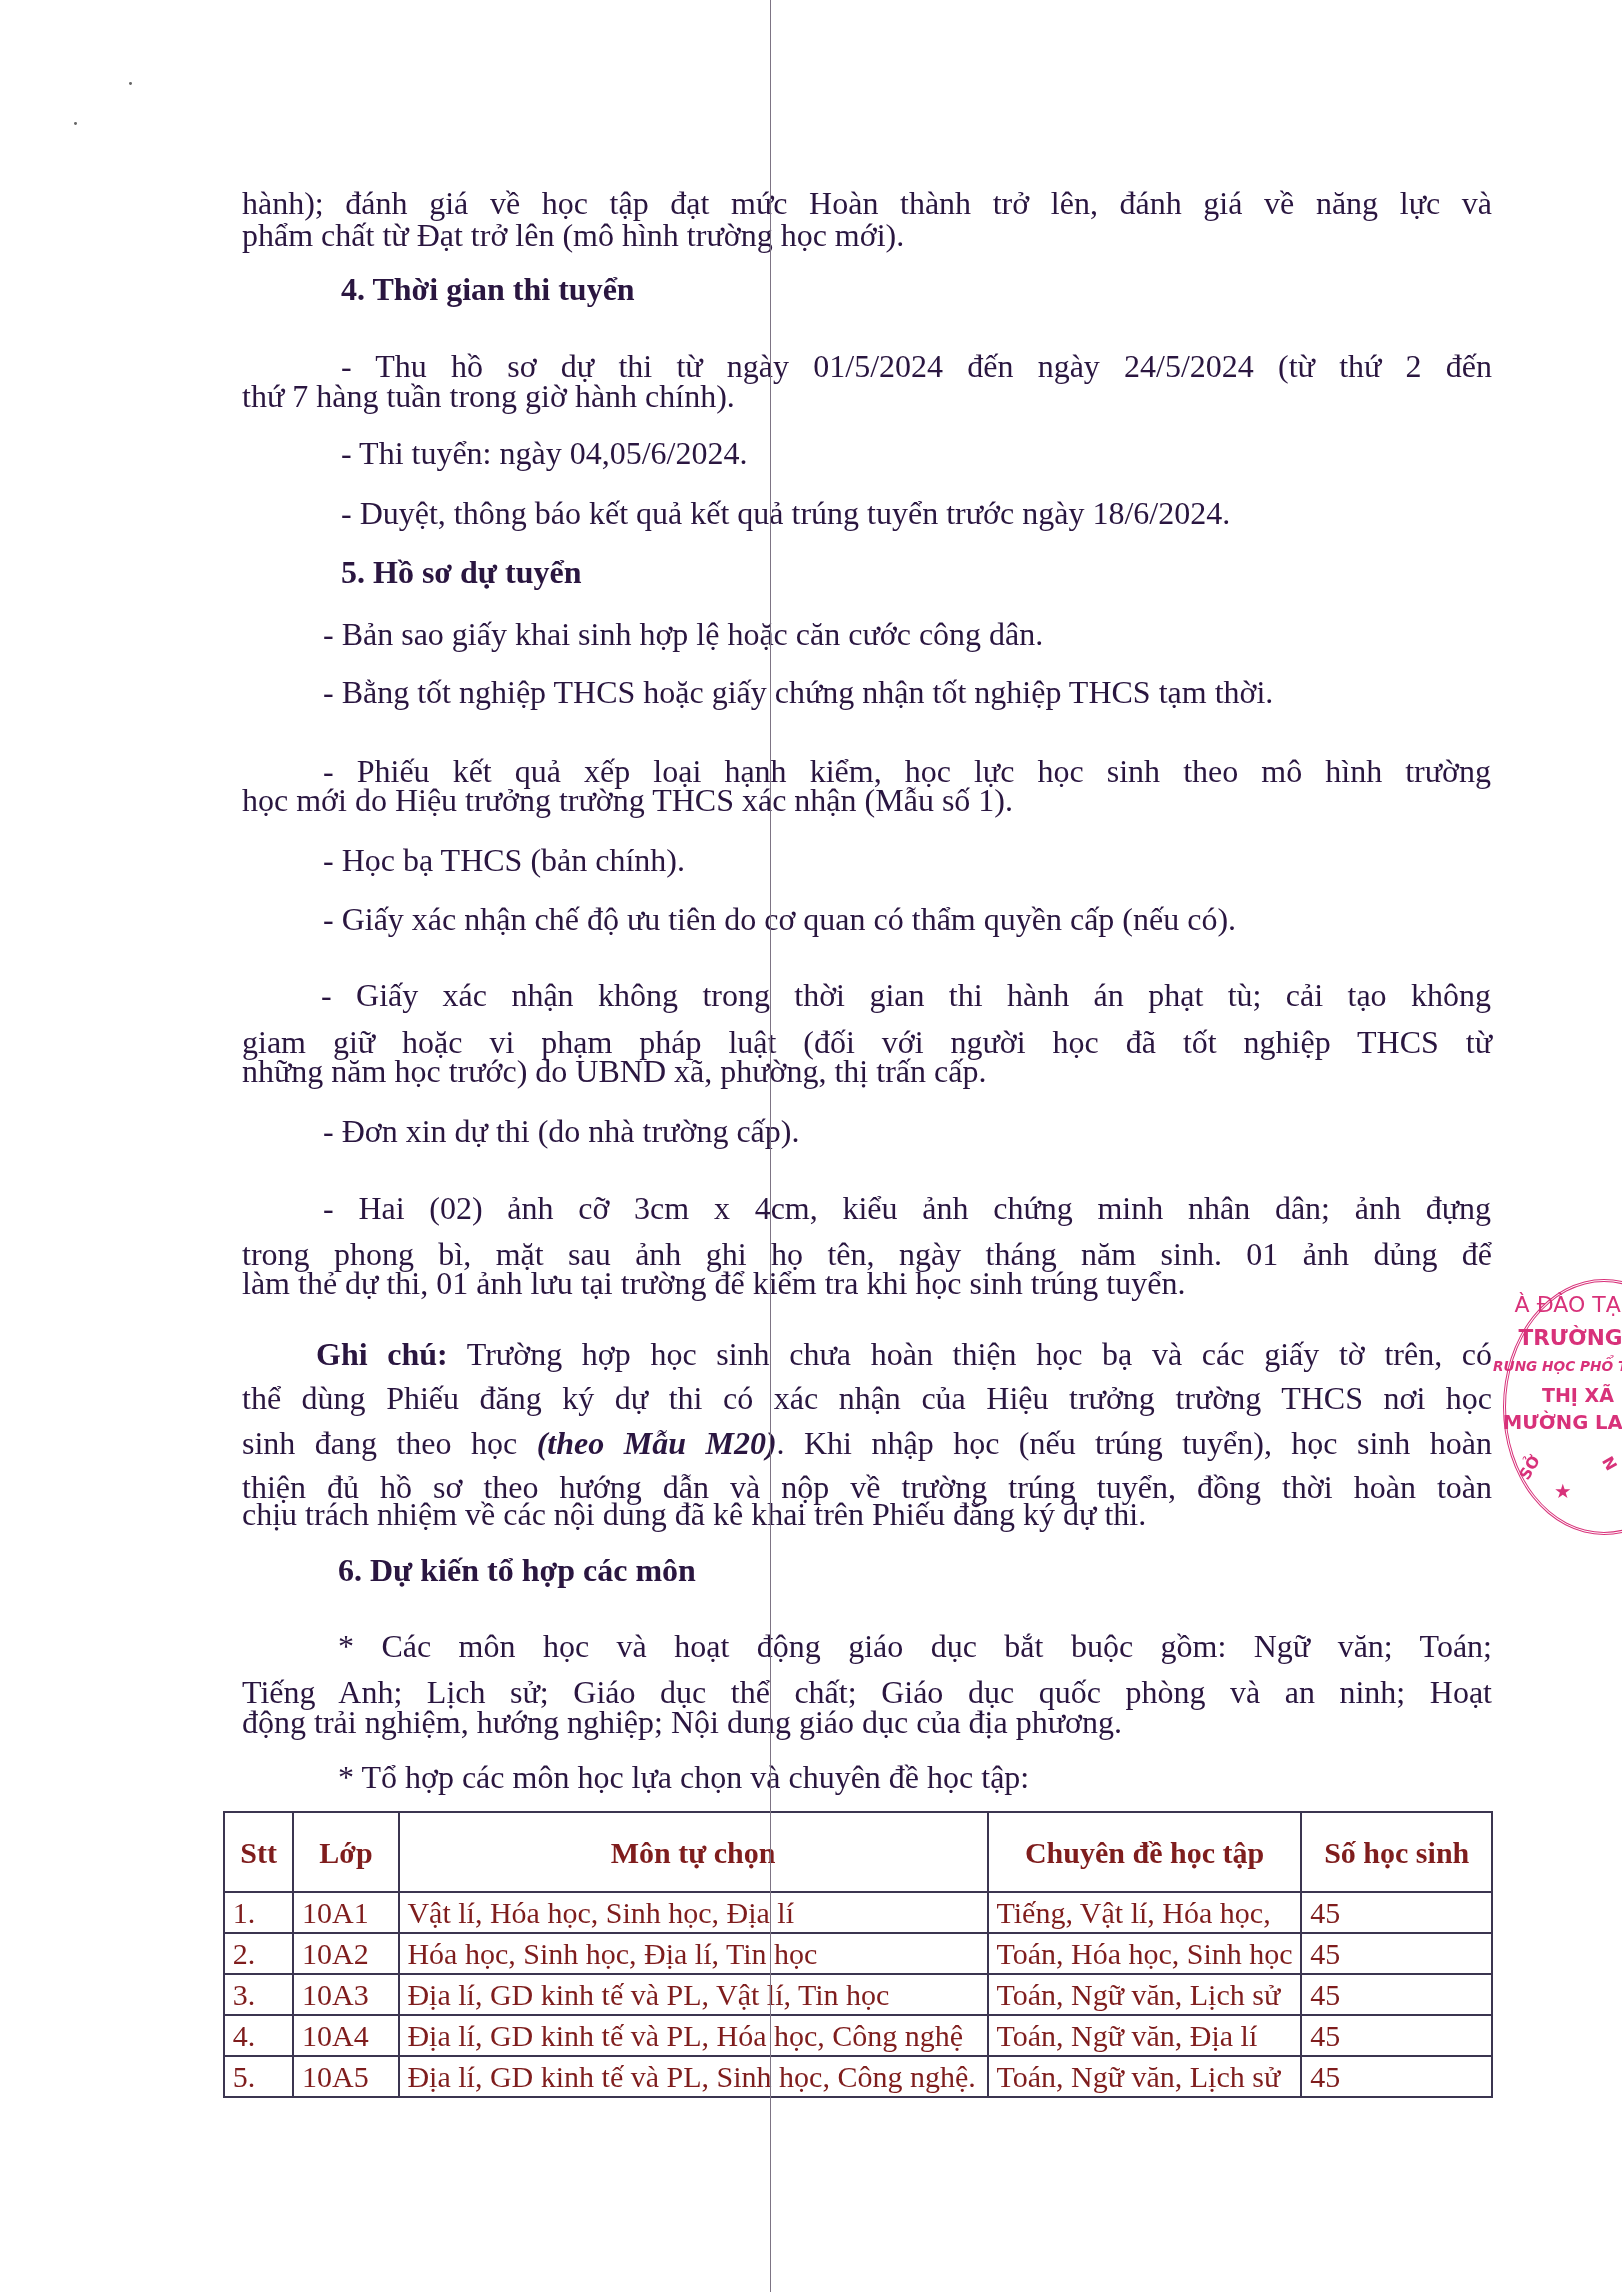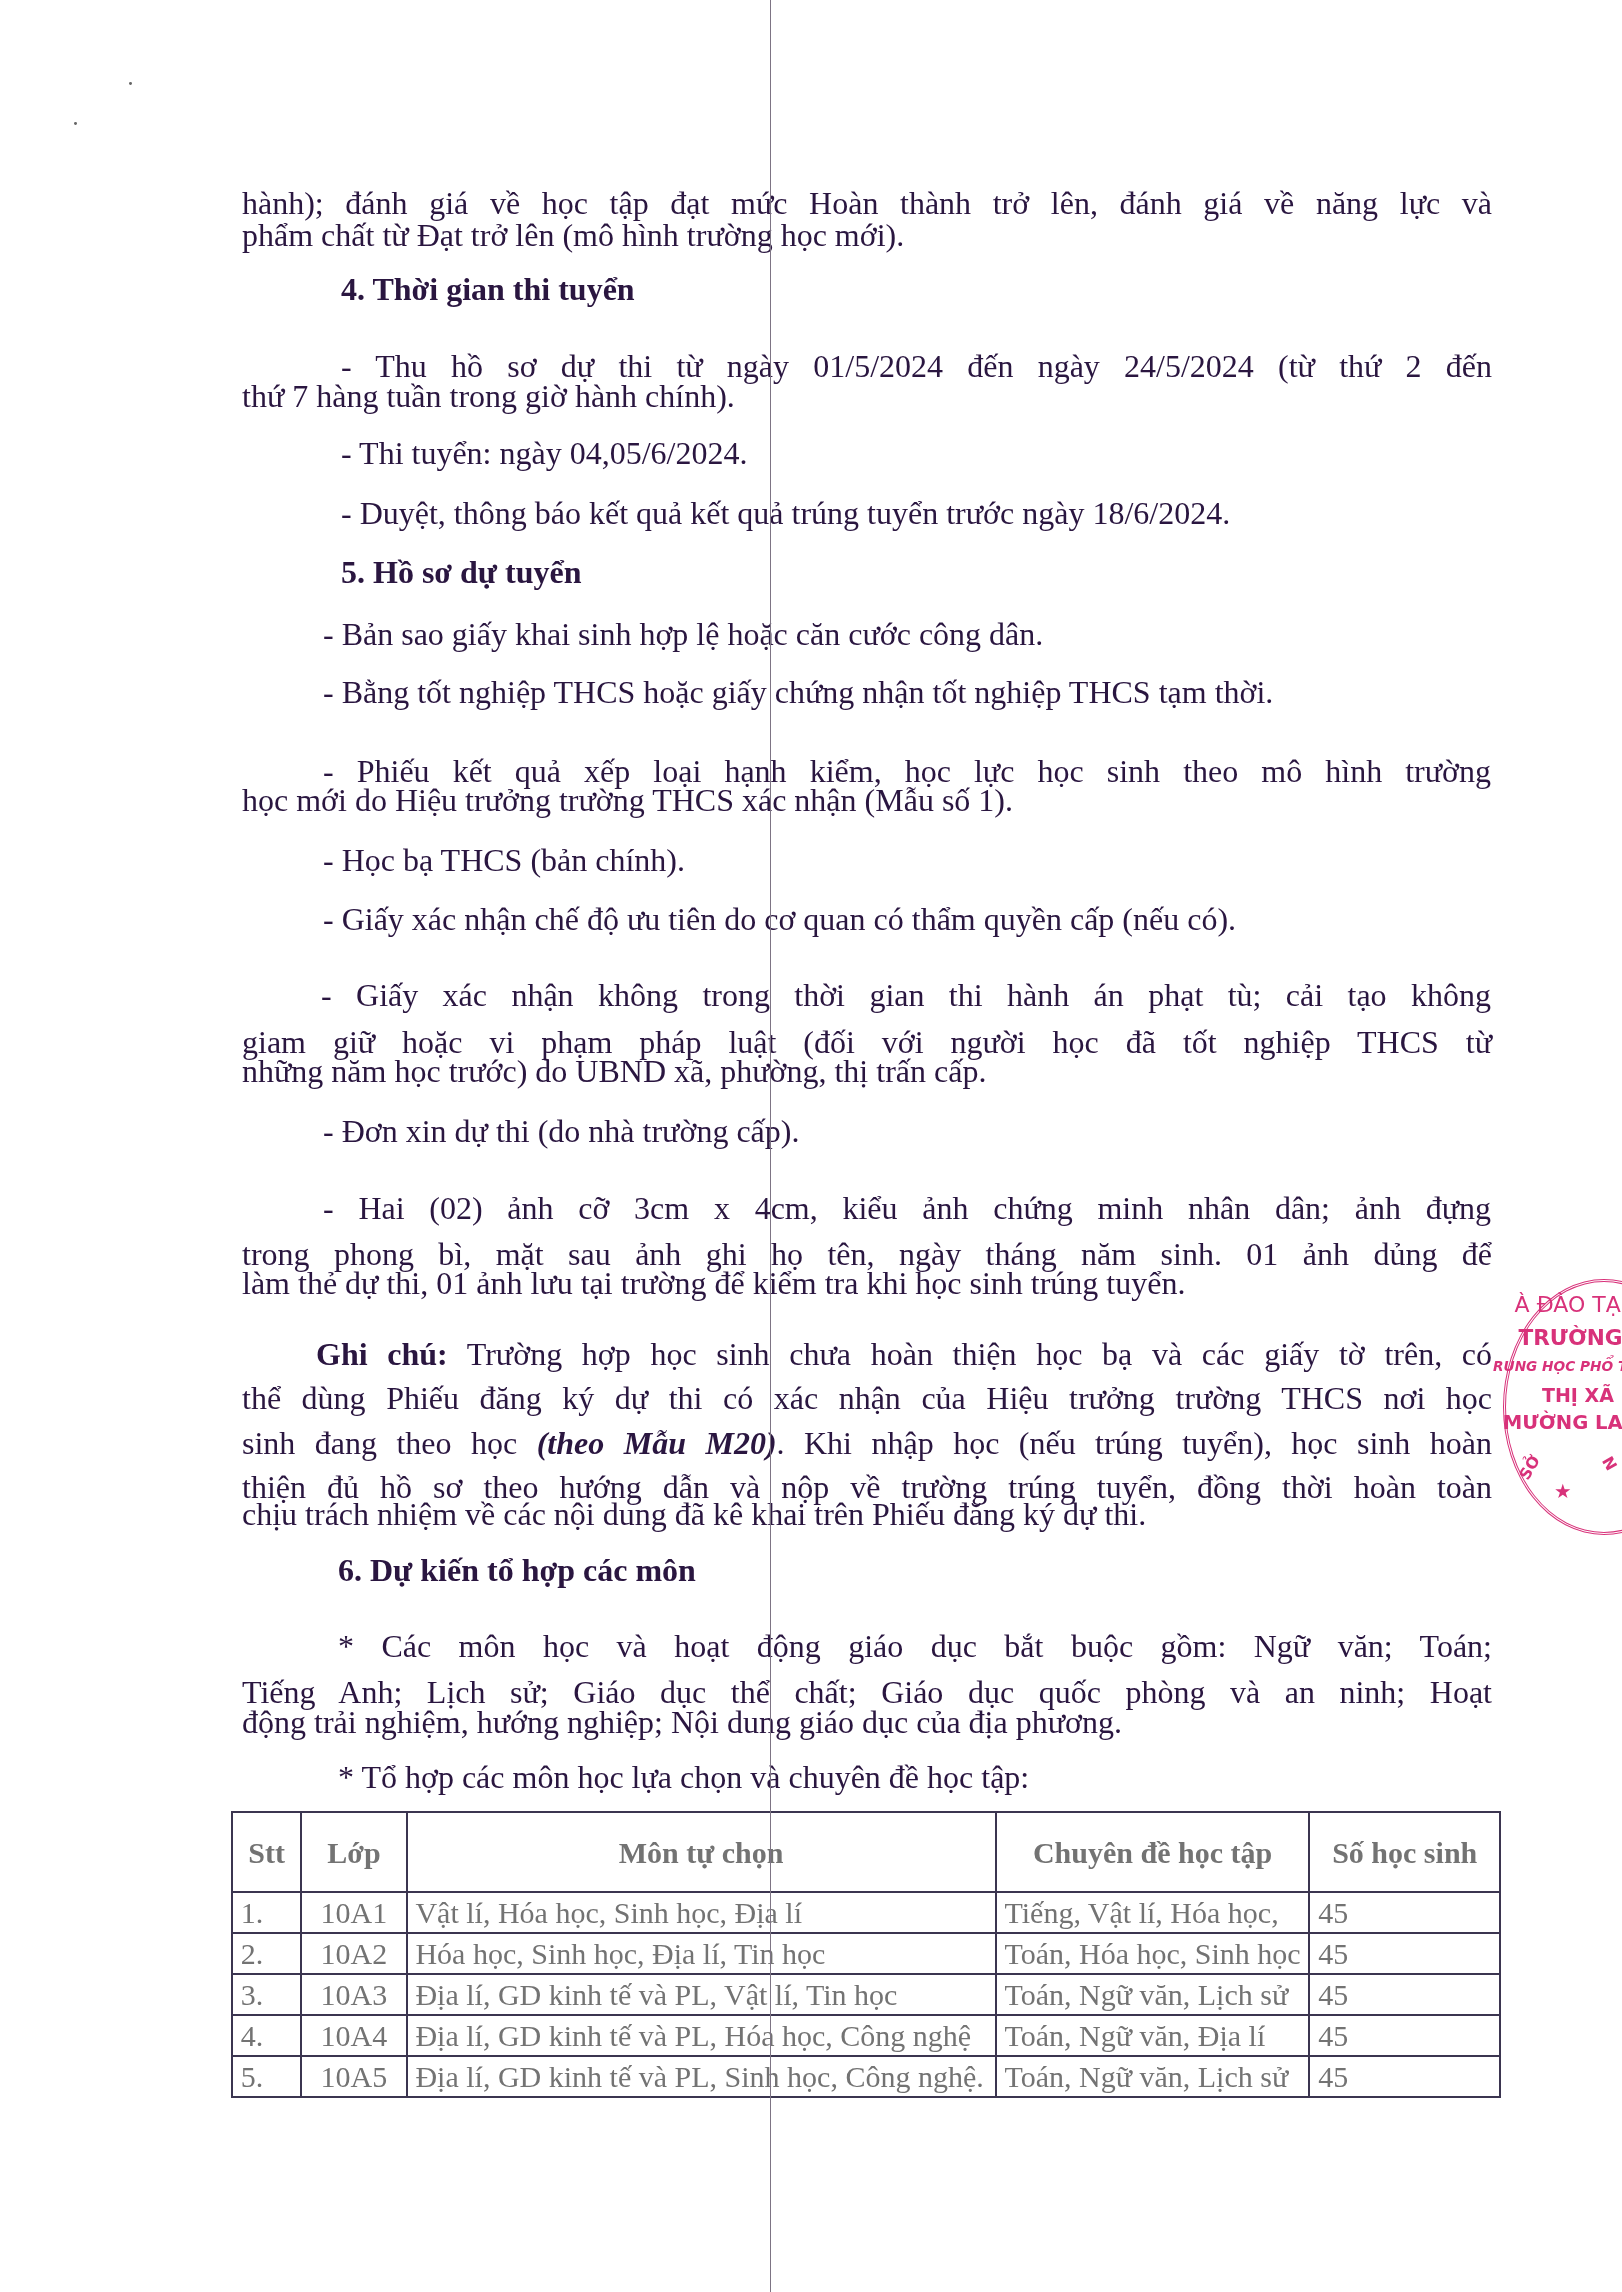--- a/index.html
+++ b/index.html
@@ -18,30 +18,30 @@
   .line {
     position: absolute; left: 242px; width: 1250px;
     font-size: 32px; line-height: 39px; white-space: nowrap;
   }
   .justify { text-align: justify; text-align-last: justify; margin-top: 17px; }
   .heading { font-weight: bold; }
   .bold { font-weight: bold; }
   .bi { font-weight: bold; font-style: italic; }
 
   table.combo {
-    position: absolute; left: 231px; top: 1811px; width: 1270px;
-    border-collapse: collapse; font-size: 30px; color: #737373;
+    position: absolute; left: 223px; top: 1811px; width: 1270px;
+    border-collapse: collapse; font-size: 30px; color: #7f1d1d;
   }
   table.combo th, table.combo td {
     border: 2px solid #3b3550; padding: 0 7.8px; white-space: nowrap;
   }
   table.combo th { font-weight: bold; height: 78px; line-height: 35px; text-align: center; }
   table.combo td { height: 39px; line-height: 39px; }
   .c-stt { width: 59px; }
-  .c-lop { width: 98px; text-align: center; }
+  .c-lop { width: 98px; }
   .c-mon { width: 573px; }
   .c-cd { width: 221px; }
   .c-so { width: 231px; text-align: left; }
   td.c-stt { text-align: left; }
 
   .stamp {
     position: absolute; left: 1495px; top: 1274px; width: 167px; height: 260px;
     color: #d8327a; font-family: "DejaVu Sans", sans-serif; font-weight: bold;
   }
   .stamp .ring {

